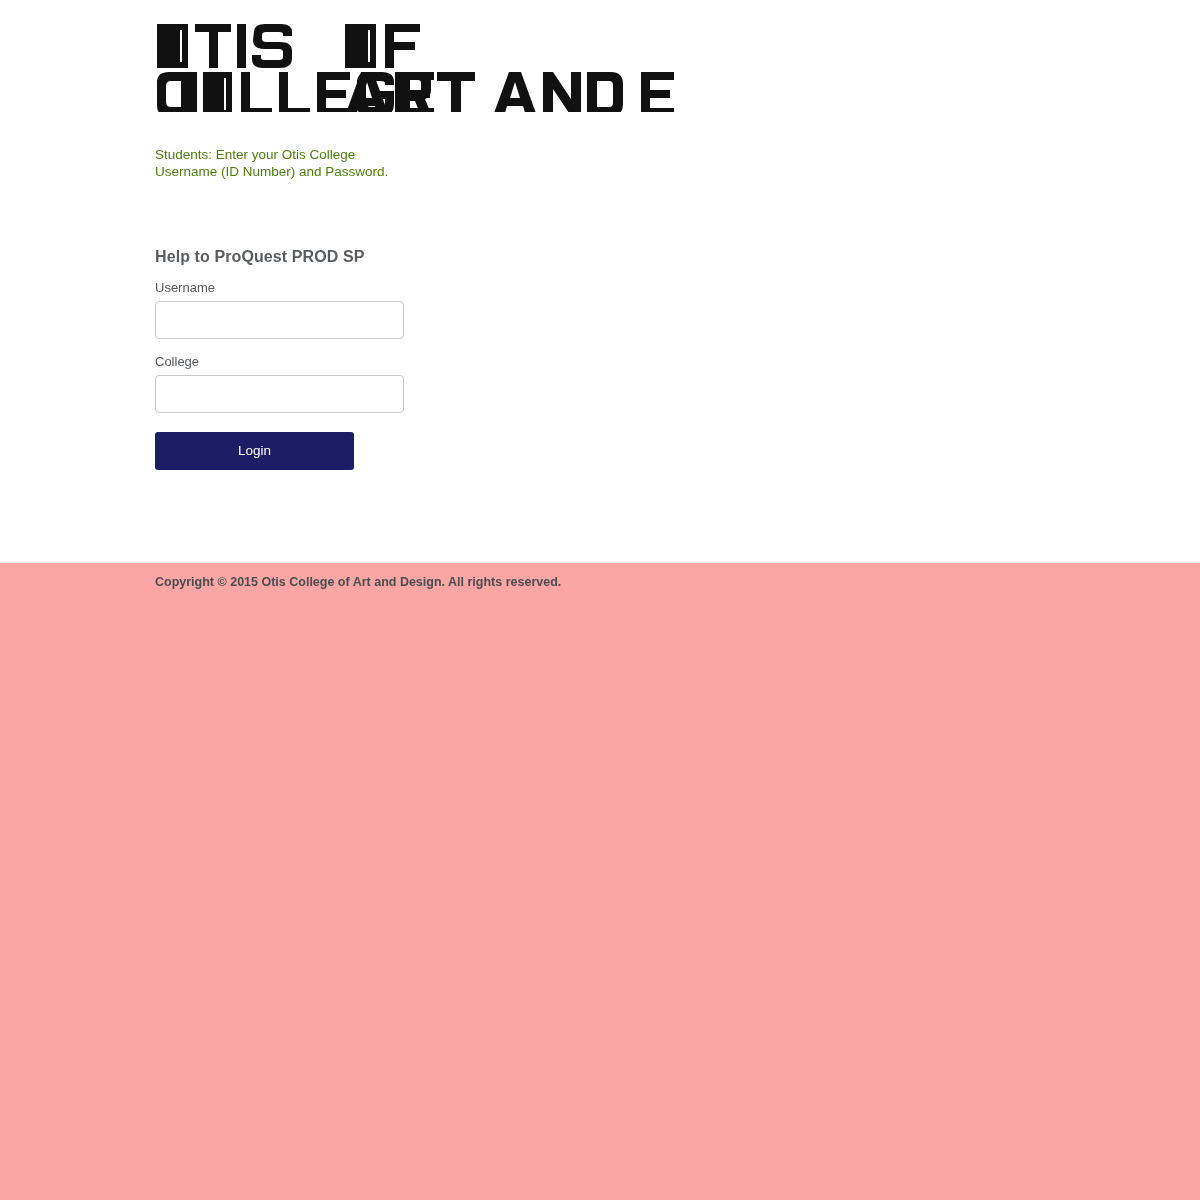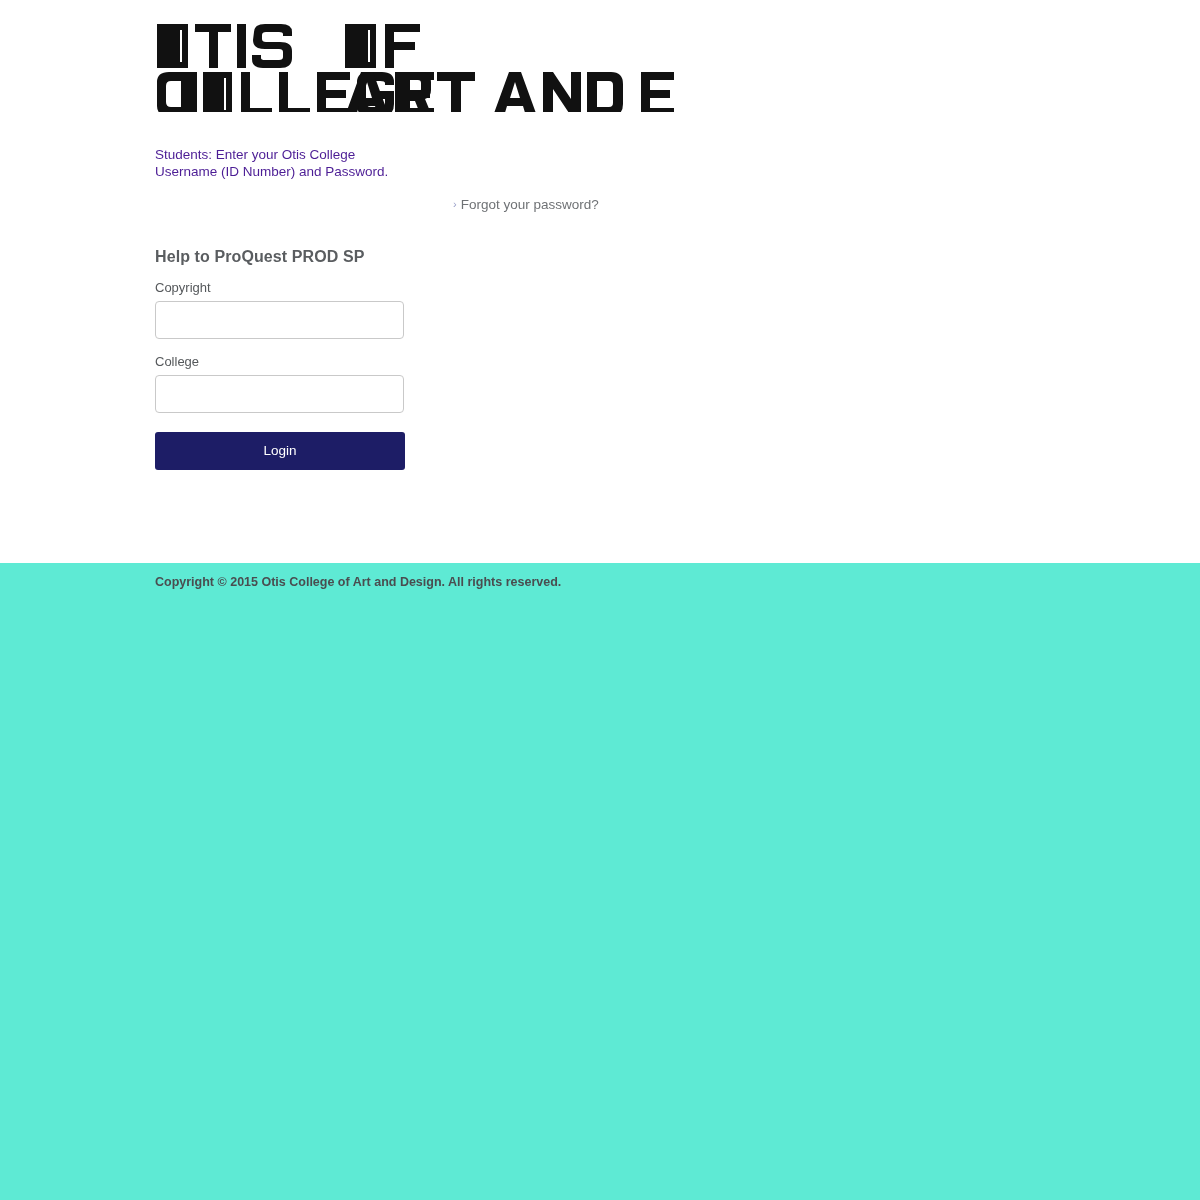--- a/index.html
+++ b/index.html
@@ -45,21 +45,21 @@
   .logo svg { display: block; }
 
   
   .intro {
     position: absolute;
     top: 146px;
     left: 0;
     width: 250px;
     font-size: 13.5px;
     line-height: 17px;
-    color: #4c1d95;
+    color: #4d7c0f;
   }
   .intro p {
     margin: 0 0 12px 0;
   }
   .intro p.second {
     width: 235px;
   }
 
   
   .login-heading {
@@ -99,21 +99,21 @@
     color: #333;
     outline: none;
   }
   .spacer {
     height: 15px;
   }
   .login-button {
     display: block;
     box-sizing: border-box;
     margin-top: 19px;
-    width: 250px;
+    width: 199px;
     height: 38px;
     background: #1d1d66;
     border: none;
     border-radius: 3px;
     color: #ffffff;
     font-size: 13.5px;
     font-family: "Liberation Sans", sans-serif;
     cursor: pointer;
     text-align: center;
     line-height: 38px;
@@ -146,21 +146,21 @@
     color: #6f7275;
   }
 
   
   .footer {
     position: absolute;
     top: 563px;
     left: 0;
     width: 1200px;
     height: 637px;
-    background: #5eead4;
+    background: #fca5a5;
   }
   .footer-text {
     position: absolute;
     top: 12px;
     left: 155px;
     font-size: 12.5px;
     font-weight: bold;
     color: #4a4d50;
     white-space: nowrap;
   }
@@ -240,32 +240,29 @@
       </svg>
     </div>
 
     <div class="intro">
       <p class="first">Students: Enter your Otis College Username (ID Number) and Password.</p>
     </div>
 
     <div class="login-heading">Help to ProQuest PROD SP</div>
 
     <form class="form">
-      <div class="field-label">Copyright</div>
+      <div class="field-label">Username</div>
       <input class="text-input" type="text" value="" style="">
       <div class="spacer"></div>
       <div class="field-label">College</div>
       <input class="text-input" type="password" value="" style="">
       <button class="login-button" type="submit">Login</button>
     </form>
 
     <div class="links">
-      <a class="link-row" href="#">
-        <span class="chev">›</span><span class="txt">Forgot your password?</span>
-      </a>
     </div>
 
   </div>
 
   <div class="footer">
     <div class="footer-text">Copyright © 2015 Otis College of Art and Design. All rights reserved.</div>
   </div>
 
 </div>
 

